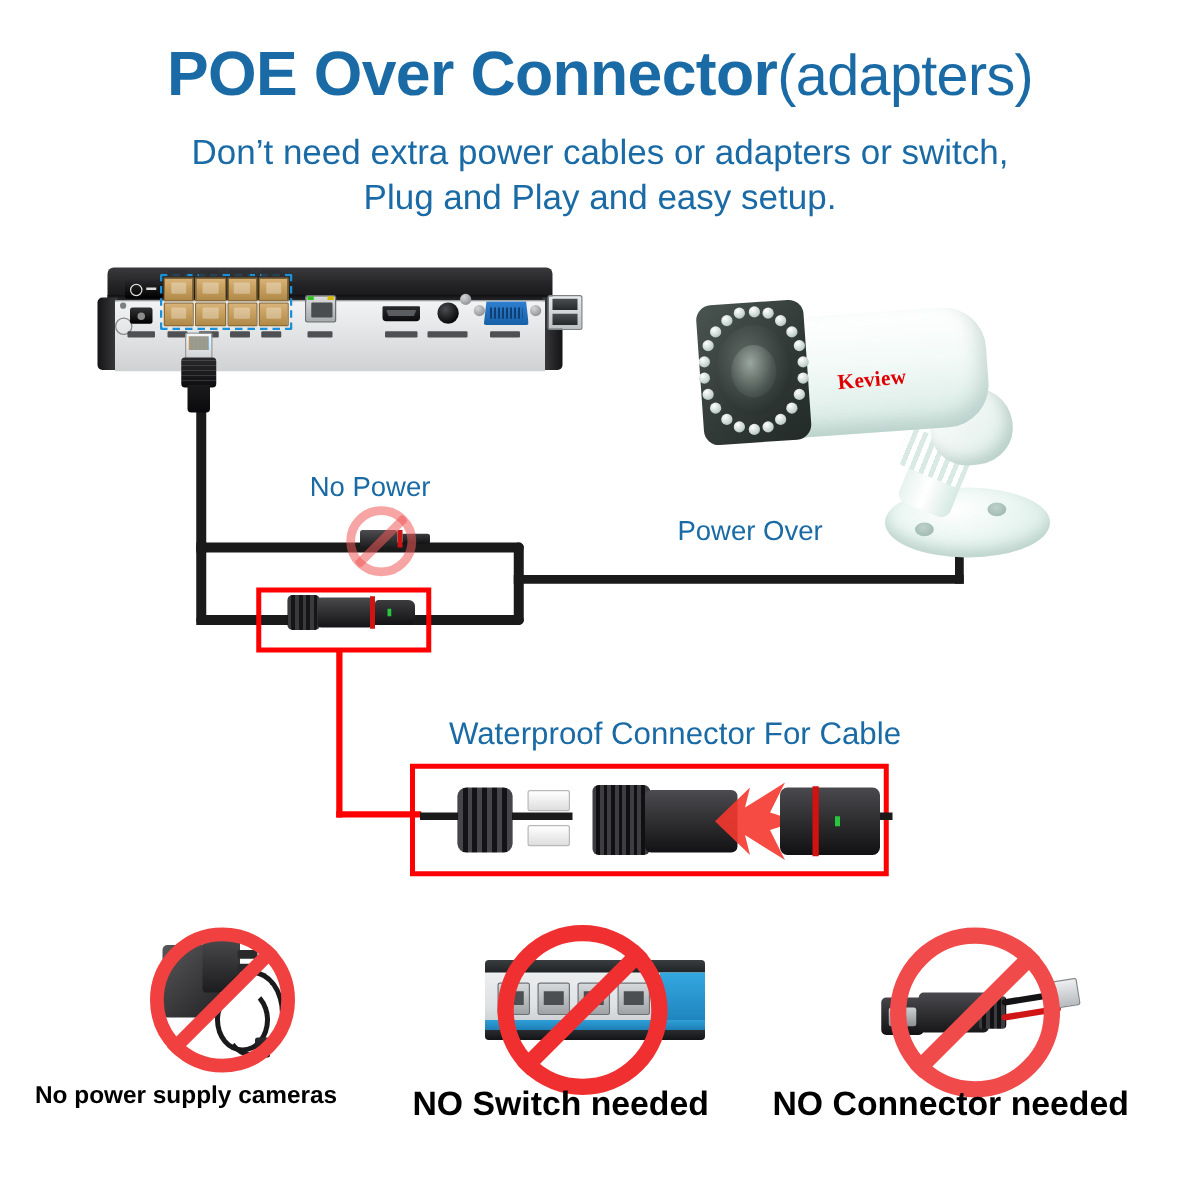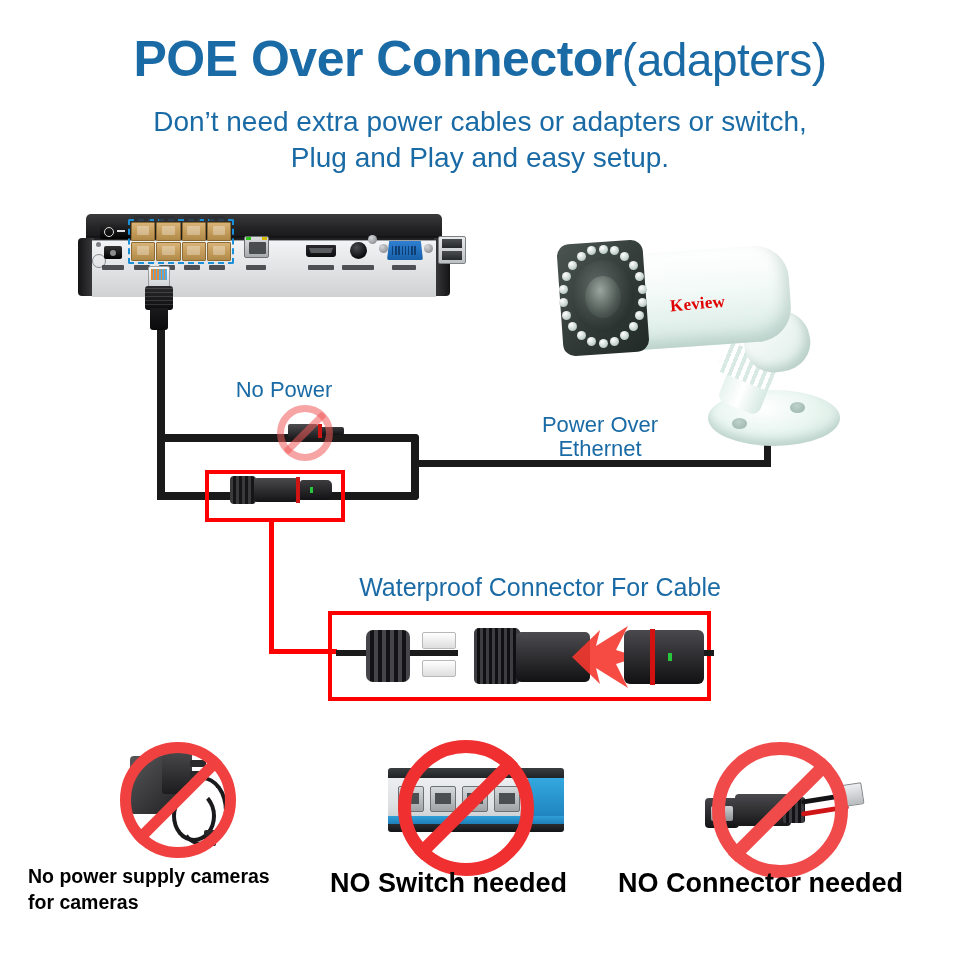--- a/index.html
+++ b/index.html
@@ -11,21 +11,21 @@
 
   
   #title-wrap{left:0;top:34px;width:960px;text-align:center;line-height:1;}
   #title-main{font-size:50px;font-weight:bold;color:#1a6ba5;letter-spacing:-0.5px;}
   #title-opt{font-size:46px;font-weight:normal;color:#1a6ba5;letter-spacing:-0.5px;}
   #subtitle{left:0;top:104px;width:960px;text-align:center;color:#1a6ba5;
             font-size:28px;line-height:1.28;}
 
   
   .diag-label{color:#1a6ba5;font-size:22px;line-height:1.1;text-align:center;}
-  #lbl-no-power{left:164px;top:378px;width:240px;}
+  #lbl-no-power{left:176px;top:378px;width:240px;}
   #lbl-poe{left:480px;top:413px;width:240px;}
   #lbl-waterproof{left:280px;top:574px;width:520px;font-size:25px;}
 
   
   .cable{background:#1a1a1a;}
   .cable-red{background:#fe0000;}
 
   
   #nvr{left:78px;top:214px;width:372px;height:95px;}
   .nvr-top{position:absolute;left:8px;top:0;width:356px;height:26px;
@@ -369,21 +369,20 @@
     <div class="dc-barrel"></div>
     <div class="dc-ring"></div>
     <div class="dc-tip"></div>
   </div>
   <div class="abs ban" style="left:277px;top:405px;width:56px;height:56px;border:7px solid rgba(240,90,90,.55);">
     <div class="slash" style="width:7px;height:54px;background:rgba(240,90,90,.55);"></div>
   </div>
 
   <div class="abs diag-label" id="lbl-poe">
     <div>Power Over</div>
-    <div>Ethernet</div>
   </div>
 
   <div class="abs" id="wp-small">
     <div class="wp-s-capnut"></div>
     <div class="wp-s-mid"></div>
     <div class="wp-s-red"></div>
     <div class="wp-s-tail"></div>
     <div class="wp-s-grn"></div>
   </div>
   <div class="abs" style="left:205px;top:470px;width:140px;height:52px;border:4px solid #fe0000;box-sizing:border-box;"></div>
@@ -417,21 +416,20 @@
     <div class="pa-prong2"></div>
     <div class="pa-coil"></div>
     <div class="pa-coil2"></div>
     <div class="pa-tip"></div>
   </div>
   <div class="abs ban" style="left:120px;top:742px;width:116px;height:116px;border:11px solid #f04040;">
     <div class="slash" style="width:11px;height:116px;background:#f04040;"></div>
   </div>
   <div class="feat-cap" id="cap-1">
     <div>No power supply cameras</div>
-    <div>for cameras</div>
   </div>
 
   <div class="abs" id="ico-switch">
     <div class="sw-top"></div>
     <div class="sw-face"></div>
     <div class="sw-blue-r"></div>
     <div class="sw-blue-b"></div>
     <div class="sw-base"></div>
     <div class="sw-port" style="left:10px;"></div>
     <div class="sw-port" style="left:42px;"></div>

